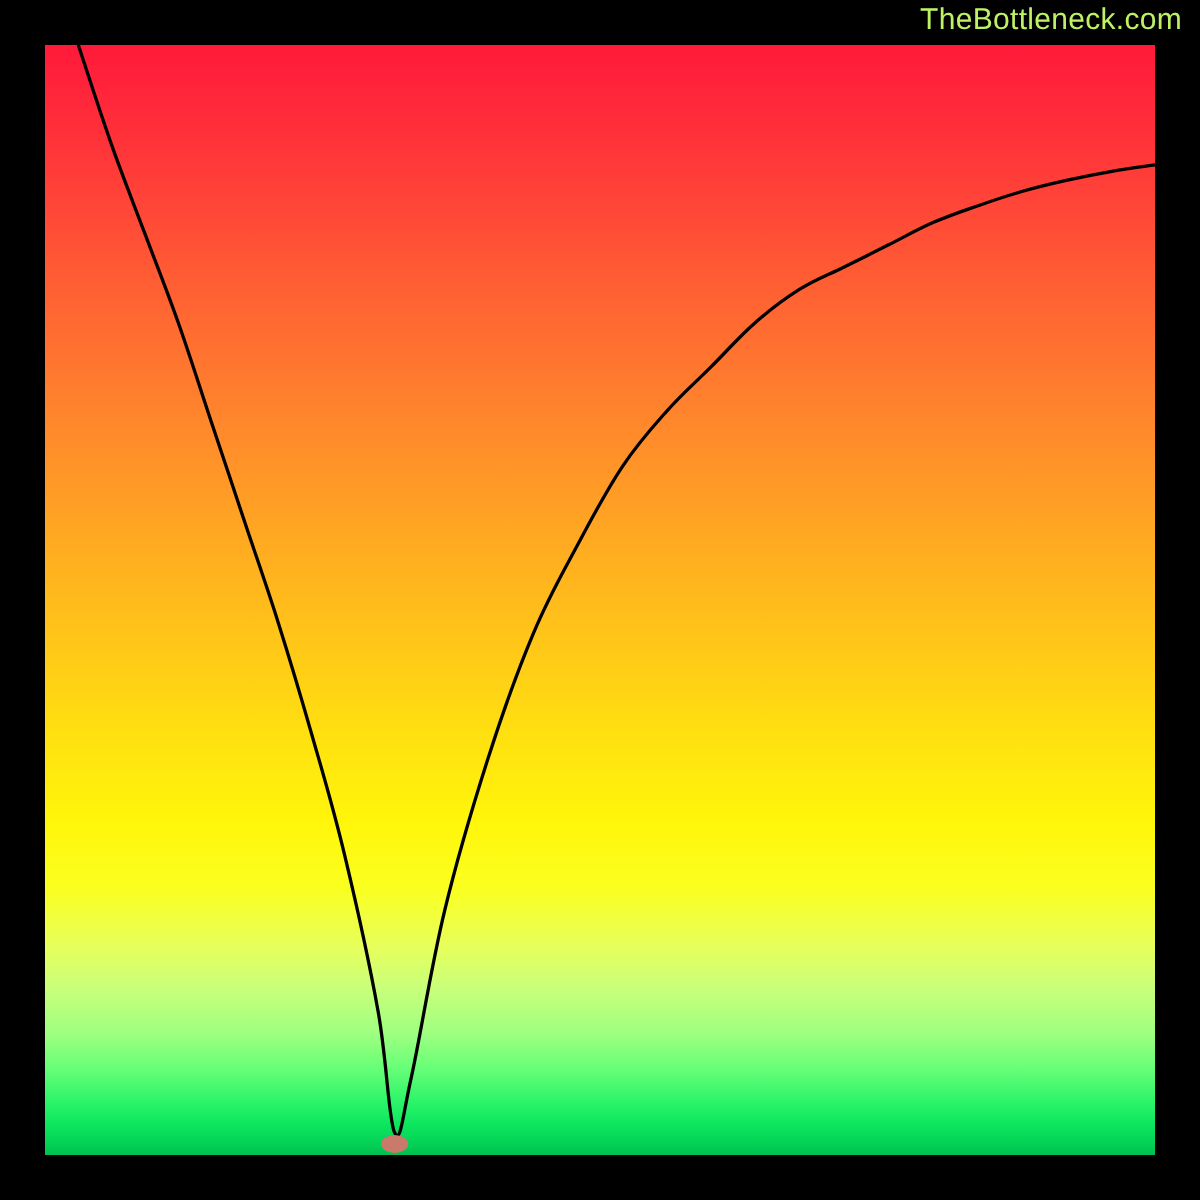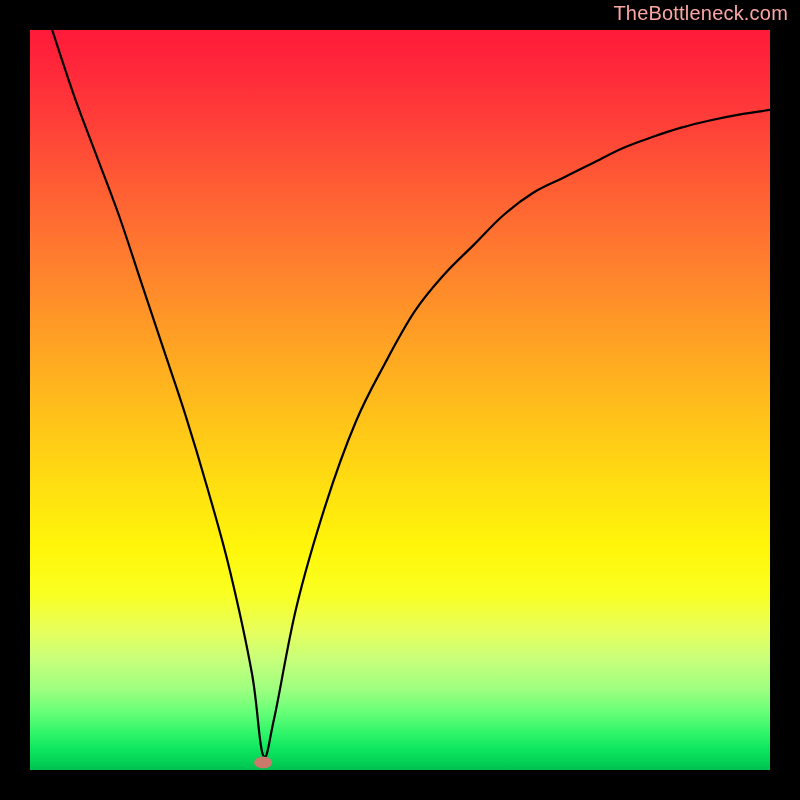--- a/index.html
+++ b/index.html
@@ -8,21 +8,21 @@
     height: 800px;
     background: #000;
     position: relative;
     font-family: Arial, Helvetica, sans-serif;
     overflow: hidden;
   }
   .watermark {
     position: absolute;
     top: 2px;
     right: 12px;
-    color: #fca5a5;
+    color: #bef264;
     font-size: 20px;
     letter-spacing: 0.2px;
     z-index: 10;
   }
   .plot-area {
     position: absolute;
     left: 30px;
     top: 30px;
     width: 740px;
     height: 740px;

